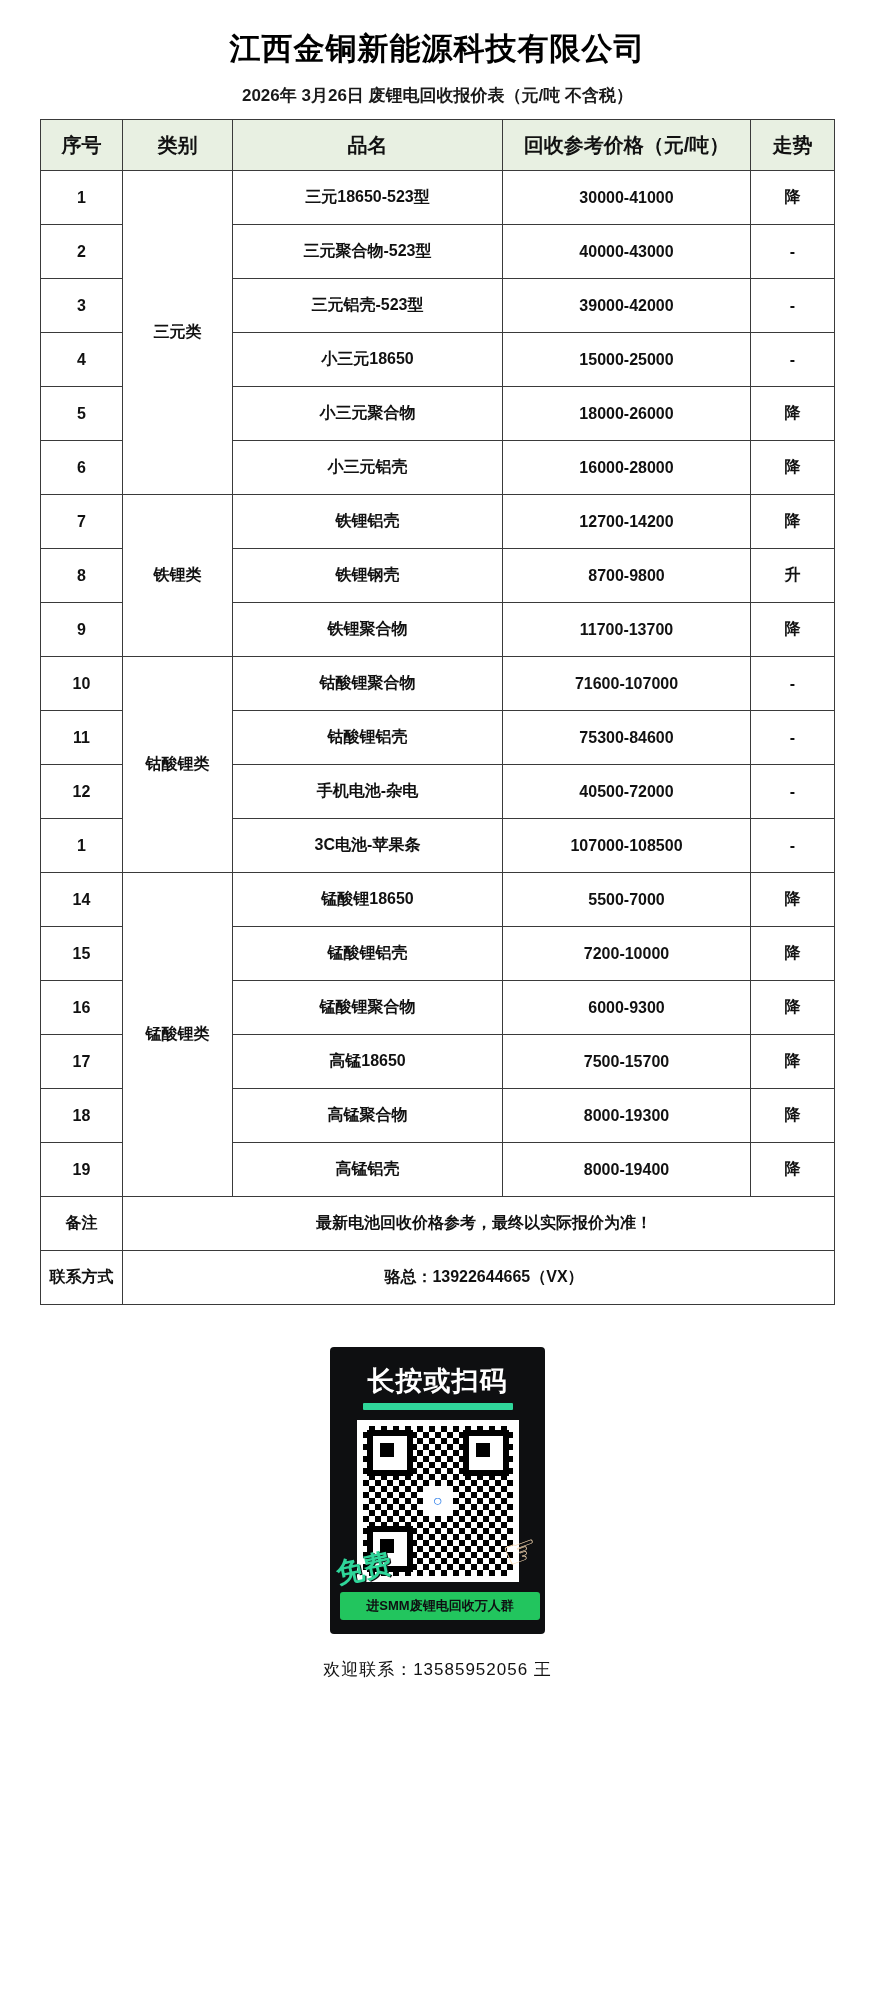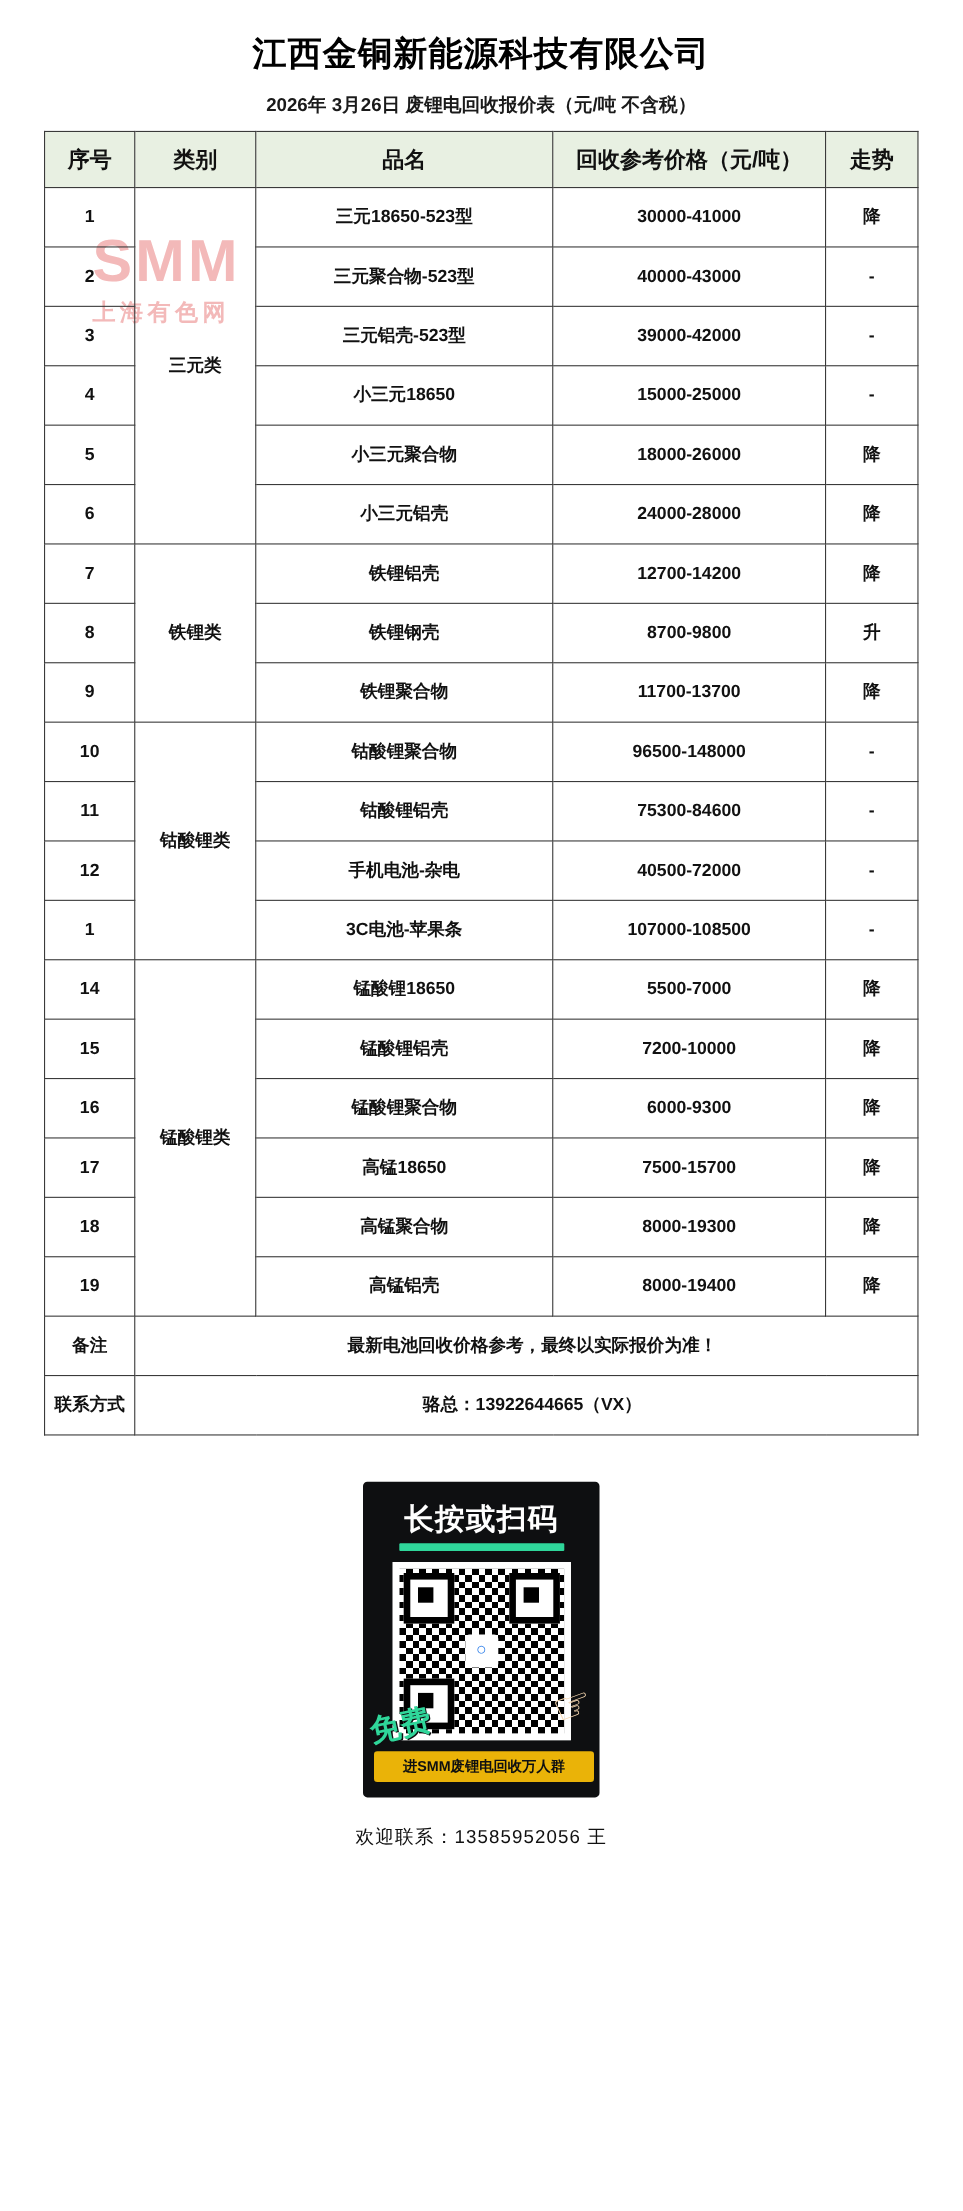--- a/index.html
+++ b/index.html
@@ -198,21 +198,21 @@
     position: absolute;
     right: 6px;
     bottom: 60px;
     font-size: 40px;
     color: #f6d7b0;
     transform: rotate(-20deg);
   }
   .qr-btn {
     margin: 10px auto 0 auto;
     width: 168px;
-    background: #eab308;
+    background: #22c55e;
     color: #0e0f11;
     font-size: 13px;
     font-weight: bold;
     text-align: center;
     border-radius: 3px;
     padding: 5px 16px;
   }
   .contact-bottom {
     text-align: center;
     font-size: 17px;
@@ -222,24 +222,20 @@
   }
 </style>
 </head>
 <body>
 
 <div class="page">
 
   <div class="title">江西金铜新能源科技有限公司</div>
   <div class="subtitle">2026年 3月26日  废锂电回收报价表（元/吨  不含税）</div>
 
-  <div class="watermark">
-    <div class="wm-smm">SMM</div>
-    <div class="wm-sub">上海有色网</div>
-  </div>
 
   <table class="price">
     <colgroup>
       <col class="c-idx">
         <col class="c-cat">
         <col class="c-name">
         <col class="c-price">
         <col class="c-trend">
     </colgroup>
     <thead>
@@ -279,21 +275,21 @@
         </tr>
         <tr>
           <td>5</td>
           <td>小三元聚合物</td>
           <td>18000-26000</td>
           <td class="trend">降</td>
         </tr>
         <tr>
           <td>6</td>
           <td>小三元铝壳</td>
-          <td>24000-28000</td>
+          <td>16000-28000</td>
           <td class="trend">降</td>
         </tr>
         <tr>
           <td>7</td>
           <td class="cat" rowspan="3">铁锂类</td>
           <td>铁锂铝壳</td>
           <td>12700-14200</td>
           <td class="trend">降</td>
         </tr>
         <tr>
@@ -305,21 +301,21 @@
         <tr>
           <td>9</td>
           <td>铁锂聚合物</td>
           <td>11700-13700</td>
           <td class="trend">降</td>
         </tr>
         <tr>
           <td>10</td>
           <td class="cat" rowspan="4">钴酸锂类</td>
           <td>钴酸锂聚合物</td>
-          <td>96500-148000</td>
+          <td>71600-107000</td>
           <td class="trend">-</td>
         </tr>
         <tr>
           <td>11</td>
           <td>钴酸锂铝壳</td>
           <td>75300-84600</td>
           <td class="trend">-</td>
         </tr>
         <tr>
           <td>12</td>

